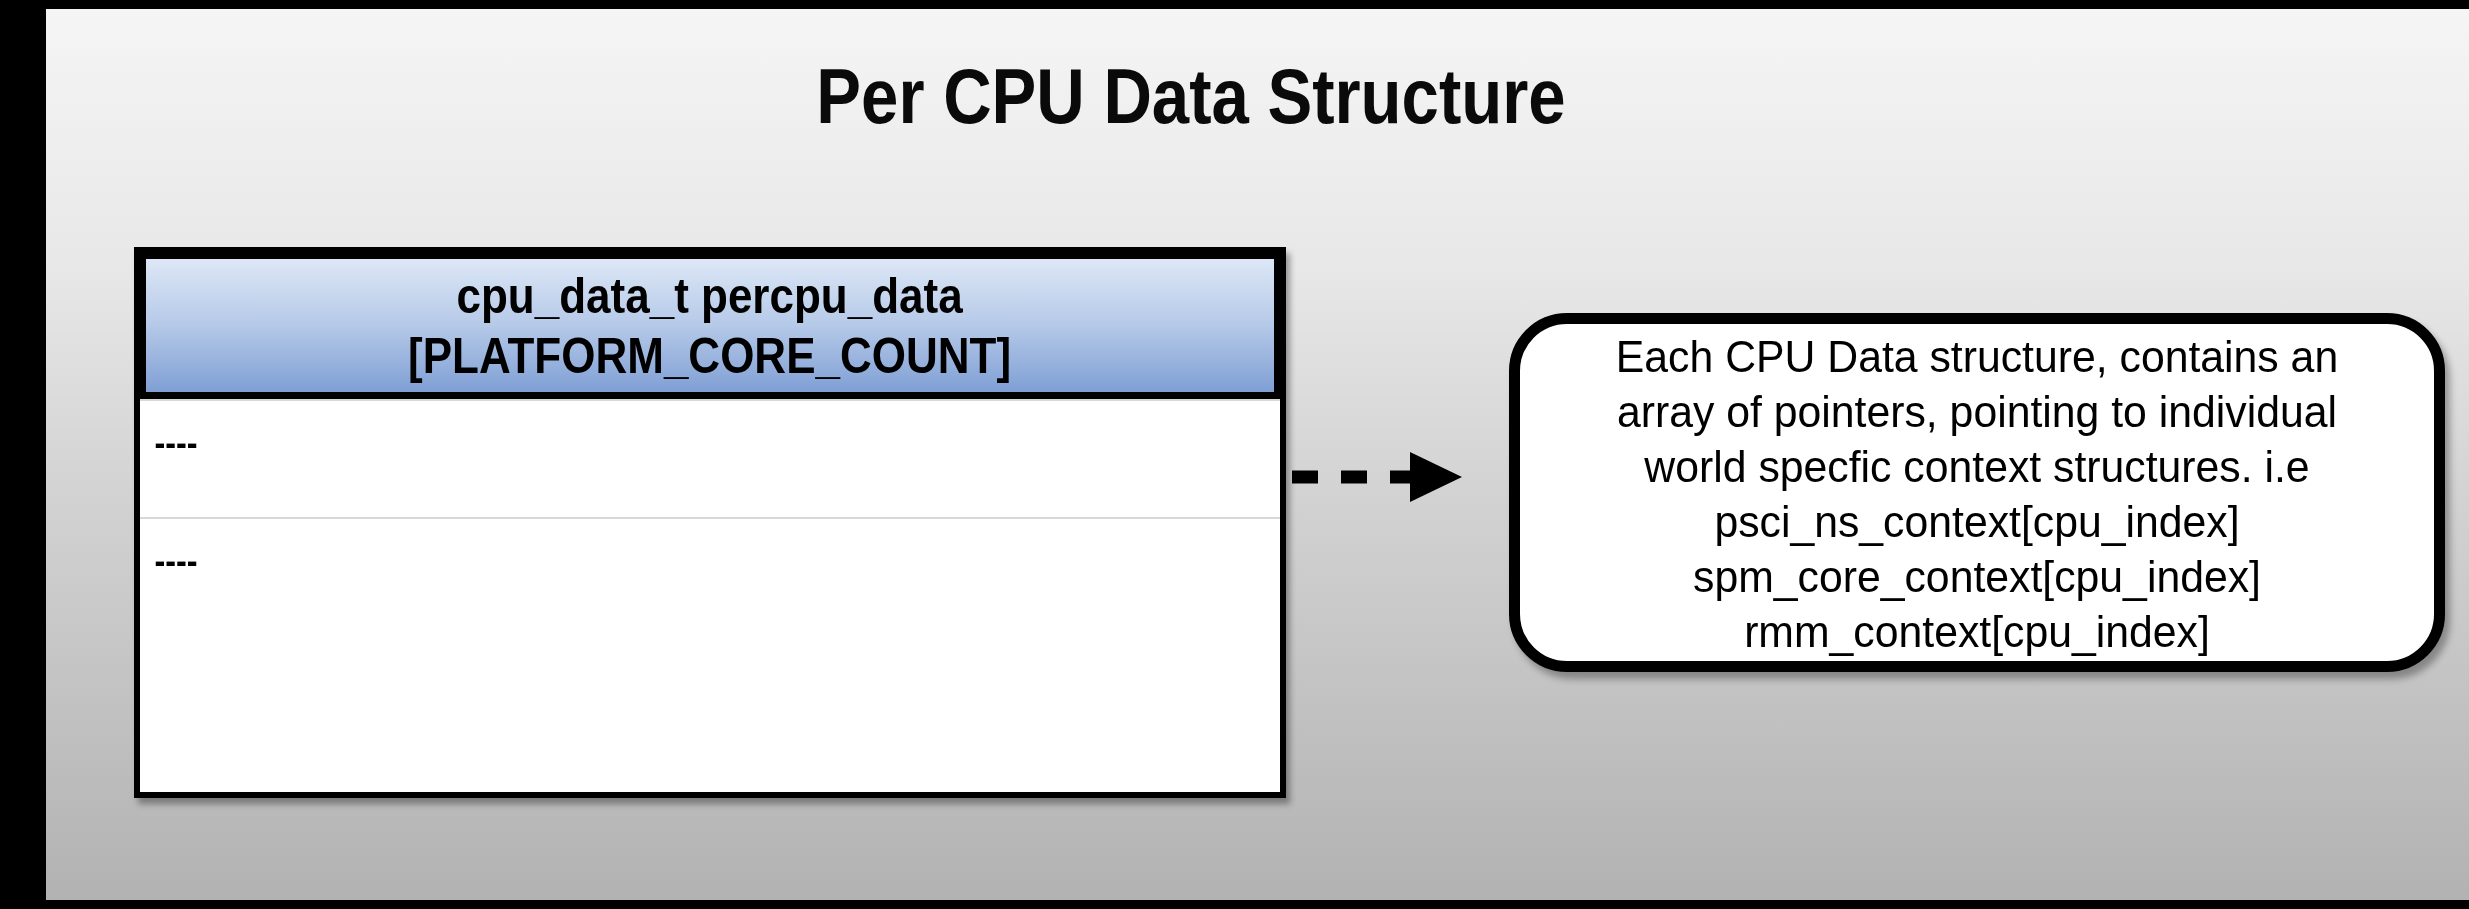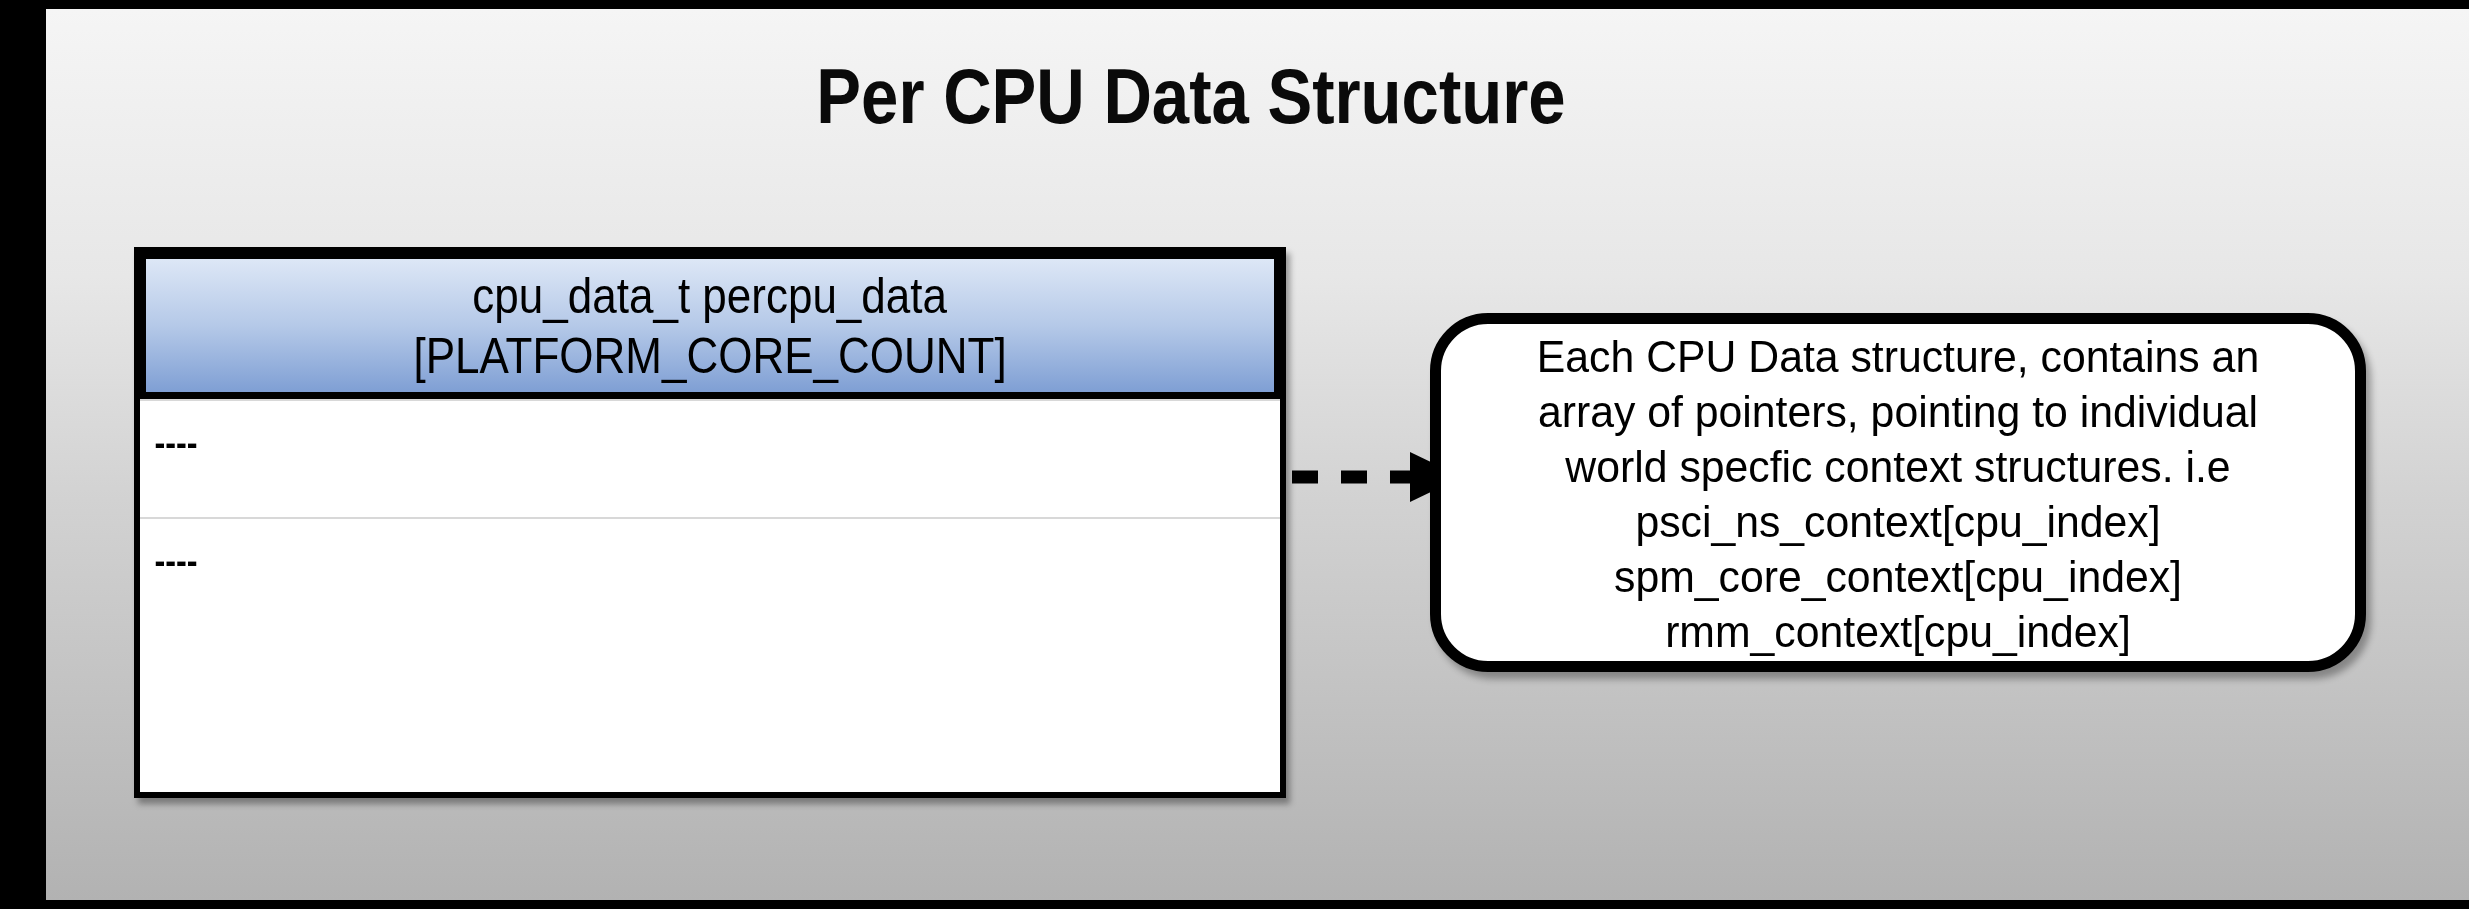--- a/index.html
+++ b/index.html
@@ -49,21 +49,21 @@
   .table-header {
     box-sizing: border-box;
     margin: -1px -1px 0 -1px;
     height: 147px;
     border: 7px solid #000;
     background: linear-gradient(180deg, #dde7f6 0%, #b5c9e8 50%, #7f9fd4 100%);
     display: flex;
     flex-direction: column;
     align-items: center;
     justify-content: center;
-    font-weight: normal;
+    font-weight: bold;
     font-size: 50px;
     line-height: 60px;
     color: #000;
   }
   .hline {
     transform: scaleX(0.88);
     transform-origin: 50% 50%;
     white-space: nowrap;
   }
   .trow { box-sizing: border-box; }
@@ -88,21 +88,21 @@
     transform-origin: 0 0;
     color: #000;
   }
   .arrow {
     position: absolute;
     left: 1246px; top: 438px;
     width: 172px; height: 60px;
   }
   .note-box {
     position: absolute;
-    left: 1384px; top: 304px;
+    left: 1463px; top: 304px;
     width: 936px; height: 359px;
     box-sizing: border-box;
     border: 11px solid #000;
     border-radius: 58px;
     background: #fff;
     box-shadow: 5px 7px 7px rgba(0,0,0,0.32);
     padding-top: 5px;
     overflow: hidden;
   }
   .note-lines {

